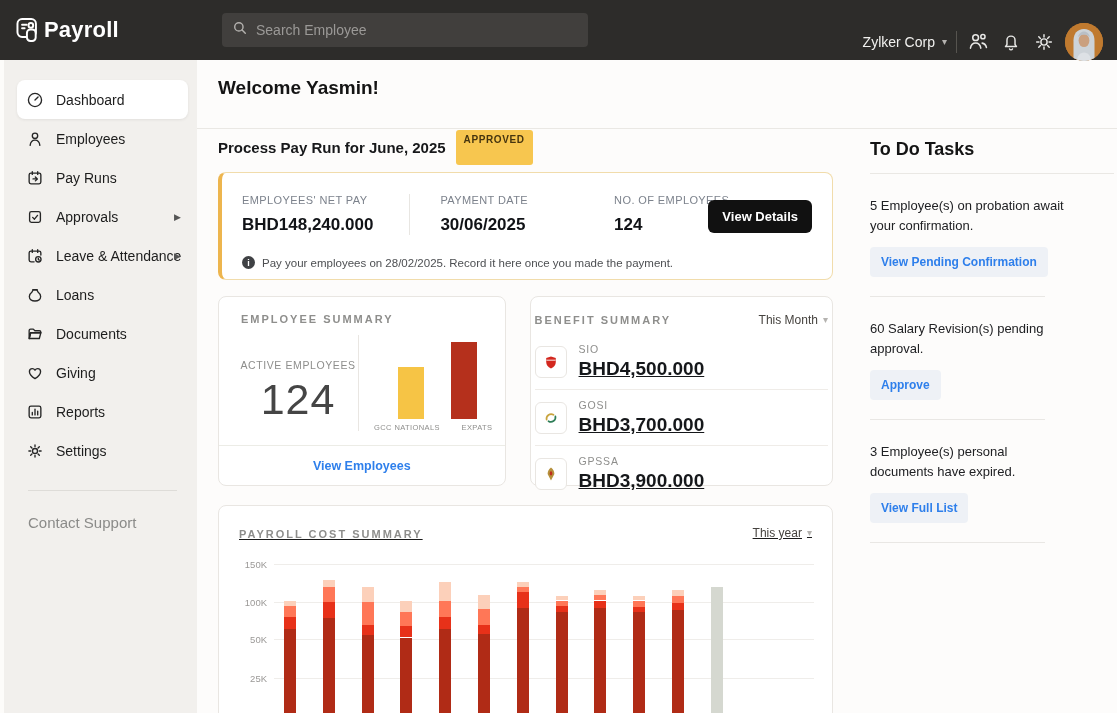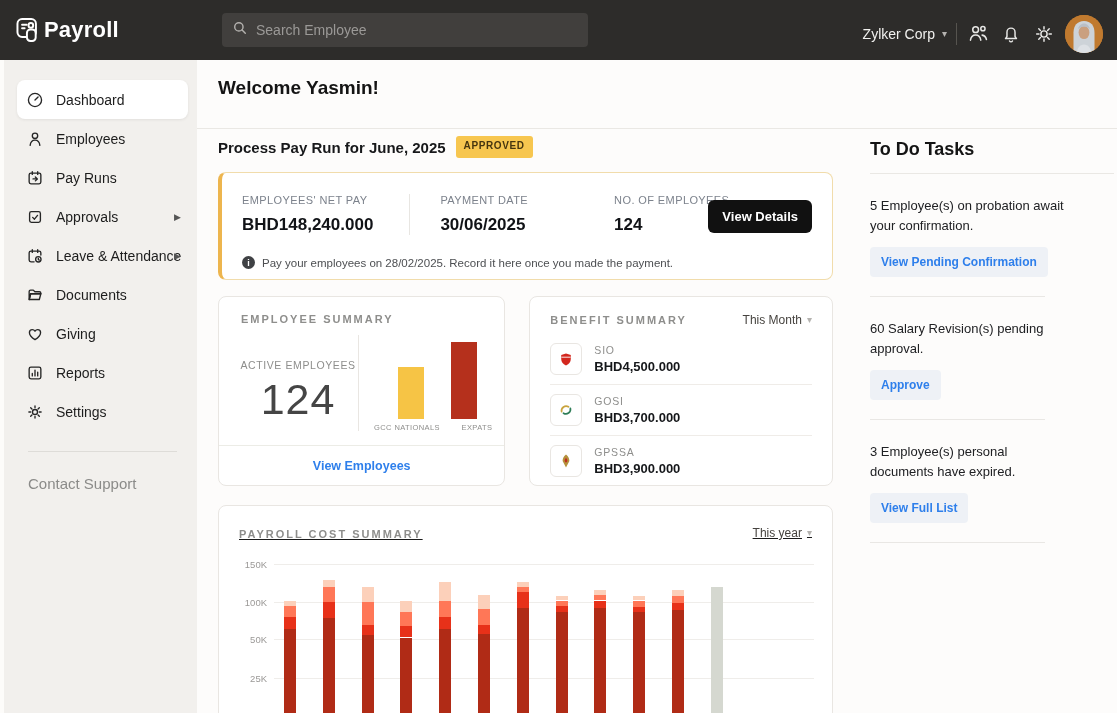--- a/index.html
+++ b/index.html
@@ -12,21 +12,21 @@
   .topbar { position:absolute; top:0; left:0; right:0; height:60px; background:#2d2c2a;
             display:flex; align-items:center; z-index:5; }
   .logo-wrap { display:flex; align-items:center; gap:0; margin-left:14px; }
   .logo-wrap svg { display:block; }
   .app-name { color:#fff; font-size:22px; font-weight:700; letter-spacing:.2px; }
   .searchbox { position:absolute; left:222px; top:13px; width:366px; height:34px;
                background:#413f3d; border-radius:4px; display:flex; align-items:center; padding:0 10px; gap:8px; }
   .searchbox input { flex:1; background:transparent; border:none; outline:none;
                      color:#e5e5e3; font-size:14px; font-family:inherit; }
   .searchbox input::placeholder { color:#9b9997; }
-  .top-right { position:absolute; right:14px; top:0; height:67px; display:flex; align-items:center; gap:9px; }
+  .top-right { position:absolute; right:14px; top:8px; height:67px; display:flex; align-items:center; gap:9px; }
   .org { display:flex; align-items:center; gap:7px; color:#f1f1ef; font-size:14px; font-weight:500; cursor:pointer; }
   .caret { color:#b5b3b0; font-size:10px; line-height:1; }
   .top-sep { width:1px; height:22px; background:#56544f; }
   .top-icon { width:24px; height:24px; display:flex; align-items:center; justify-content:center; cursor:pointer; }
   .avatar { width:38px; height:38px; border-radius:50%; overflow:hidden; background:#c07a2f; cursor:pointer; }
   
   .sidebar { position:absolute; top:60px; left:4px; bottom:0; width:197px; background:#f2f0ed; }
   .nav { padding-top:20px; }
   .nav-item { position:relative; height:39px; margin:0 13px; padding-left:9px; border-radius:8px;
               display:flex; align-items:center; gap:12px; font-size:14px; color:#1d1d1d;
@@ -37,21 +37,21 @@
   .side-divider { margin:20px 24px 0; border-top:1px solid #dedcd8; }
   .contact { padding:23px 0 0 24px; color:#8b8b89; font-size:15px; cursor:pointer; }
   
   .main { position:absolute; left:197px; top:60px; right:0; bottom:0; background:#fdfcfb; }
   .welcome { position:absolute; left:21px; top:17px; font-size:19px; font-weight:700; color:#141414; }
   .main-divider { position:absolute; top:68px; left:0; right:0; border-top:1px solid #eae8e4; }
   .left-col { position:absolute; left:21px; top:75px; width:615px; }
   .payrun-head { display:flex; align-items:center; gap:10px; height:24px; }
   .payrun-title { font-size:15px; font-weight:700; color:#17181a; }
   .badge { background:#f7c64f; color:#46350f; font-size:10px; font-weight:700;
-           letter-spacing:.6px; padding:4px 8px 7px; border-radius:3px; }
+           letter-spacing:.6px; padding:4px 8px 20px; border-radius:3px; }
   .payrun-card { margin-top:13px; background:#fff; border:1px solid #f1dcab; border-left:4px solid #edb54e;
                  border-radius:8px; padding:21px 20px 10px 20px; position:relative; }
   .stats { display:flex; align-items:flex-start; }
   .stat .slabel { font-size:11px; font-weight:500; color:#7c828c; letter-spacing:.4px; }
   .stat .sval { margin-top:9px; font-size:17px; font-weight:700; color:#111317; }
   .stat-sep { border-left:1px solid #e8e6e2; align-self:stretch; margin:0 30px 0 36px; }
   .stat.s3 { margin-left:86px; }
   .view-details { position:absolute; right:20px; top:27px; background:#111; color:#fff; border:none;
                   font-family:inherit; font-size:13px; font-weight:700; padding:9px 14px; border-radius:6px; cursor:pointer; }
   .note-row { margin-top:21px; display:flex; align-items:center; gap:7px; font-size:11.5px; color:#4d4f52; }
@@ -67,29 +67,29 @@
   .active-label { font-size:10.5px; color:#8e8e8c; letter-spacing:.6px; }
   .active-count { margin-top:4px; font-size:43px; color:#454545; letter-spacing:1px; }
   .emp-vsep { position:absolute; left:139px; top:38px; height:96px; border-left:1px solid #e9e6e2; }
   .mini-chart { position:absolute; left:158px; top:40px; width:120px; height:82px;
                 display:flex; align-items:flex-end; justify-content:center; gap:27px; }
   .mini-labels { position:absolute; left:148px; top:126px; width:140px; display:flex; gap:10px; justify-content:center; }
   .mini-labels div { font-size:7.5px; color:#8e8e8c; letter-spacing:.4px; text-align:center; }
   .emp-footer { position:absolute; left:0; right:0; bottom:0; height:40px; border-top:1px solid #ecece6;
                 display:flex; align-items:center; justify-content:center; }
   .blue-link { color:#2e7feb; font-size:12.5px; font-weight:700; cursor:pointer; text-decoration:none; }
-  .ben-card { width:307px; height:190px; padding:16px 20px 0; }
+  .ben-card { width:307px; height:190px; padding:16px 4px 0; }
   .ben-head { display:flex; align-items:center; justify-content:space-between; }
   .filter { font-size:12px; color:#46433f; display:flex; align-items:center; gap:5px; cursor:pointer; }
   .ben-row { display:flex; align-items:center; gap:12px; padding:9px 0; border-bottom:1px solid #efece8; }
   .ben-row:last-child { border-bottom:none; }
   .ben-ico { width:32px; height:32px; border:1px solid #e9e6e2; border-radius:6px;
              display:flex; align-items:center; justify-content:center; background:#fff; }
   .ben-name { font-size:10.5px; color:#8e8e8c; letter-spacing:.8px; }
-  .ben-amt { margin-top:3px; font-size:13px; font-weight:700; color:#15171a; }
+  .ben-amt { margin-top:3px; font-size:19px; font-weight:700; color:#15171a;text-decoration:underline; }
   
   .cost-card { margin-top:19px; height:260px; position:relative; padding:20px; }
   .cost-head { display:flex; align-items:flex-end; justify-content:space-between;text-decoration:underline; }
   .cost-plot { position:absolute; left:0; right:0; top:48px; height:220px; }
   .gridline { position:absolute; left:55px; right:18px; border-top:1px solid #efedea; }
   .tick-label { position:absolute; left:8px; width:40px; text-align:right; font-size:9.5px; color:#9b9997; }
   .bar-seg { position:absolute; width:12px; }
   
   .todo { position:absolute; left:673px; top:79px; width:244px; }
   .todo-title { font-size:18px; font-weight:700; color:#141414; }
@@ -215,20 +215,29 @@
           <path d="M16.5 9V6.5a2 2 0 0 0-2-2h-9a2 2 0 0 0-2 2v8a2 2 0 0 0 2 2H9"></path>
           <path d="M7 3v3M13 3v3"></path>
             <circle cx="13.7" cy="13.7" r="3"></circle>
             <path d="M13.7 12.4v1.5l1 .7"></path>
         </svg>
         </span>
       <span>Leave &amp; Attendance</span>
       <span class="chev">▶</span>
     </div>
 
+    <div class="nav-item">
+      <span class="nicon">
+        <svg width="18" height="18" viewBox="0 0 20 20" fill="none" stroke="#262626" stroke-width="1.5" stroke-linecap="round" stroke-linejoin="round">
+          <path d="M8 4.2h4l1.3 2.4c2 1.4 3 3.3 3 5.2 0 3-2.8 4.9-6.3 4.9S3.7 14.8 3.7 11.8c0-1.9 1-3.8 3-5.2L8 4.2z"></path>
+          <path d="M7.6 4.2h4.8"></path>
+        </svg>
+        </span>
+      <span>Loans</span>
+    </div>
 
     <div class="nav-item">
       <span class="nicon">
         <svg width="18" height="18" viewBox="0 0 20 20" fill="none" stroke="#262626" stroke-width="1.5" stroke-linejoin="round">
           <path d="M3.5 6.2c0-.9.7-1.6 1.6-1.6h3l1.8 1.8h5c.9 0 1.6.7 1.6 1.6v.6H5.2L3.5 15V6.2z"></path>
           <path d="M5.2 8.6h11.3L14.8 15H3.6l1.6-6.4z"></path>
         </svg>
         </span>
       <span>Documents</span>
     </div>

